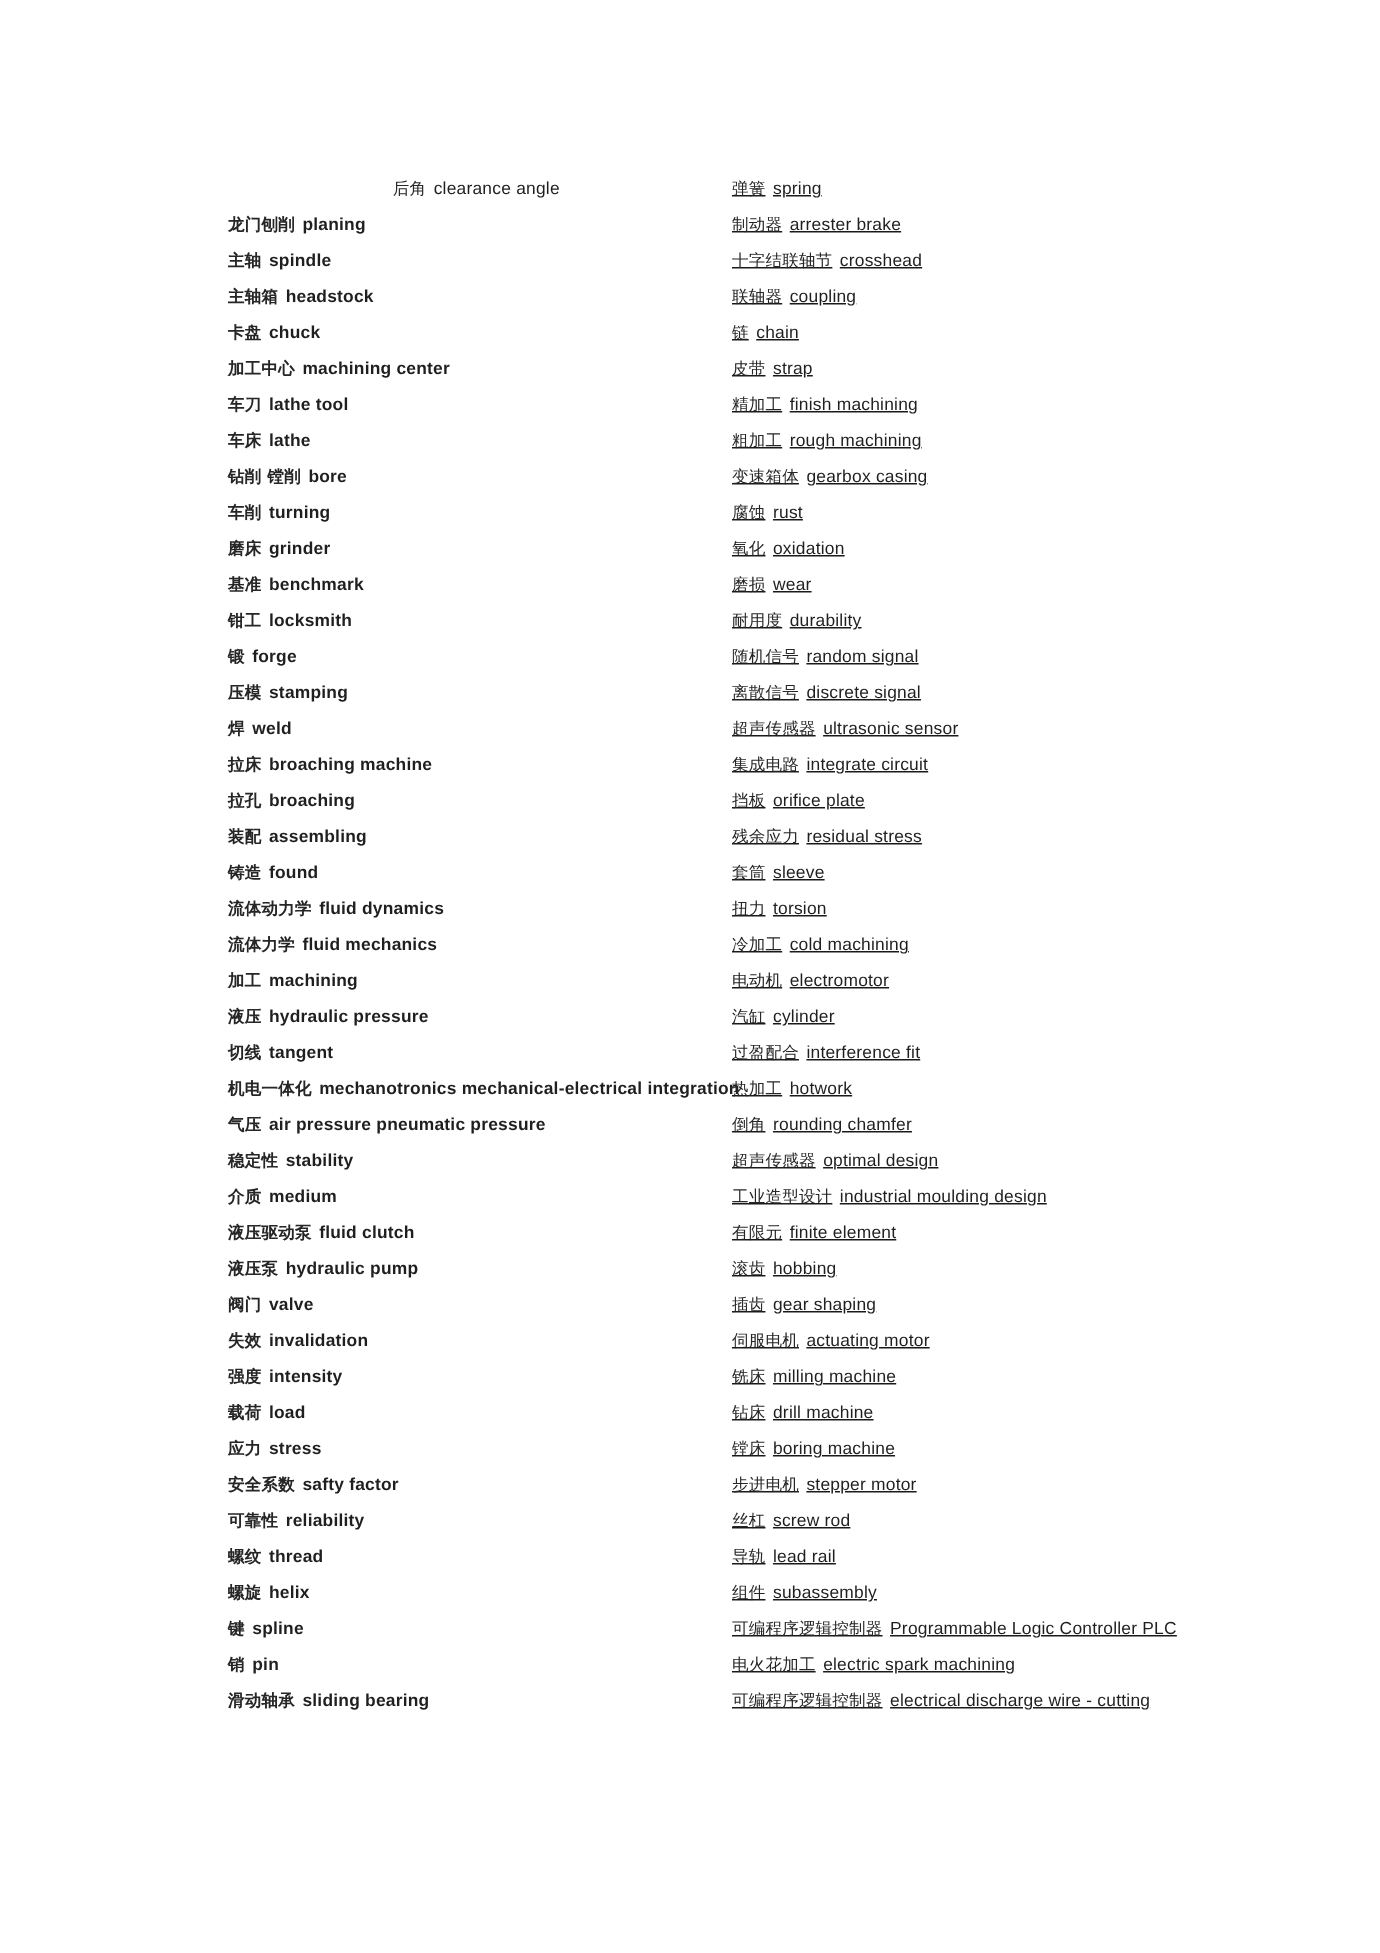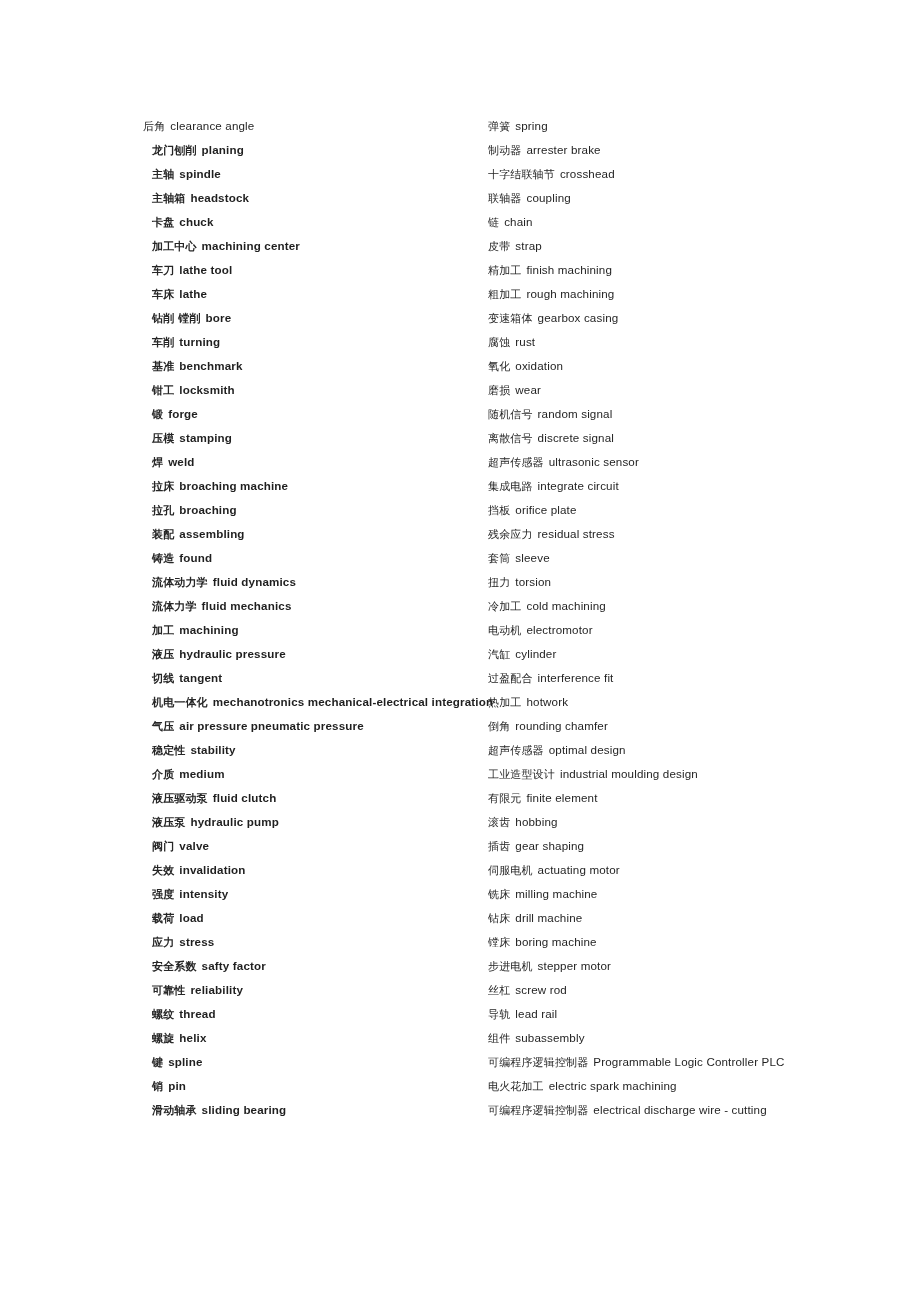--- a/index.html
+++ b/index.html
@@ -28,32 +28,33 @@
     position: absolute;
     left: 0;
     top: 114px;
     width: 920px;
   }
   .glossary-column {
     position: absolute;
     top: 0;
   }
   .glossary-column.left  { left: 139px; width: 340px; }
-  .glossary-column.right { left: 488px; width: 420px; }
+  .glossary-column.right { left: 488px; width: 420px; text-decoration: underline; }
 
   .entry {
     height: 24px;
     line-height: 24px;
     white-space: nowrap;
     font-size: 11.2px;
     letter-spacing: 0.15px;
   }
   
   .glossary-column.left .entry.outdent {
-    margin-left: 4px;
+    margin-left: 17px;
+    text-align: center;
   }
   .glossary-column.left .entry.indent {
     margin-left: 13px;
     font-weight: bold;
   }
 
   .term-cn {
     font-family: "DejaVu Sans", "Liberation Sans", sans-serif;
     font-size: 11px;
     color: #262626;
@@ -74,20 +75,21 @@
         <div class="entry outdent"><span class="term-cn">后角</span><span class="term-en">clearance angle</span></div>
         <div class="entry indent"><span class="term-cn">龙门刨削</span><span class="term-en">planing</span></div>
         <div class="entry indent"><span class="term-cn">主轴</span><span class="term-en">spindle</span></div>
         <div class="entry indent"><span class="term-cn">主轴箱</span><span class="term-en">headstock</span></div>
         <div class="entry indent"><span class="term-cn">卡盘</span><span class="term-en">chuck</span></div>
         <div class="entry indent"><span class="term-cn">加工中心</span><span class="term-en">machining center</span></div>
         <div class="entry indent"><span class="term-cn">车刀</span><span class="term-en">lathe tool</span></div>
         <div class="entry indent"><span class="term-cn">车床</span><span class="term-en">lathe</span></div>
         <div class="entry indent"><span class="term-cn">钻削 镗削</span><span class="term-en">bore</span></div>
         <div class="entry indent"><span class="term-cn">车削</span><span class="term-en">turning</span></div>
+        <div class="entry indent"><span class="term-cn">磨床</span><span class="term-en">grinder</span></div>
         <div class="entry indent"><span class="term-cn">基准</span><span class="term-en">benchmark</span></div>
         <div class="entry indent"><span class="term-cn">钳工</span><span class="term-en">locksmith</span></div>
         <div class="entry indent"><span class="term-cn">锻</span><span class="term-en">forge</span></div>
         <div class="entry indent"><span class="term-cn">压模</span><span class="term-en">stamping</span></div>
         <div class="entry indent"><span class="term-cn">焊</span><span class="term-en">weld</span></div>
         <div class="entry indent"><span class="term-cn">拉床</span><span class="term-en">broaching machine</span></div>
         <div class="entry indent"><span class="term-cn">拉孔</span><span class="term-en">broaching</span></div>
         <div class="entry indent"><span class="term-cn">装配</span><span class="term-en">assembling</span></div>
         <div class="entry indent"><span class="term-cn">铸造</span><span class="term-en">found</span></div>
         <div class="entry indent"><span class="term-cn">流体动力学</span><span class="term-en">fluid dynamics</span></div>
@@ -120,20 +122,21 @@
         <div class="entry"><span class="term-cn">十字结联轴节</span><span class="term-en">crosshead</span></div>
         <div class="entry"><span class="term-cn">联轴器</span><span class="term-en">coupling</span></div>
         <div class="entry"><span class="term-cn">链</span><span class="term-en">chain</span></div>
         <div class="entry"><span class="term-cn">皮带</span><span class="term-en">strap</span></div>
         <div class="entry"><span class="term-cn">精加工</span><span class="term-en">finish machining</span></div>
         <div class="entry"><span class="term-cn">粗加工</span><span class="term-en">rough machining</span></div>
         <div class="entry"><span class="term-cn">变速箱体</span><span class="term-en">gearbox casing</span></div>
         <div class="entry"><span class="term-cn">腐蚀</span><span class="term-en">rust</span></div>
         <div class="entry"><span class="term-cn">氧化</span><span class="term-en">oxidation</span></div>
         <div class="entry"><span class="term-cn">磨损</span><span class="term-en">wear</span></div>
+        <div class="entry"><span class="term-cn">耐用度</span><span class="term-en">durability</span></div>
         <div class="entry"><span class="term-cn">随机信号</span><span class="term-en">random signal</span></div>
         <div class="entry"><span class="term-cn">离散信号</span><span class="term-en">discrete signal</span></div>
         <div class="entry"><span class="term-cn">超声传感器</span><span class="term-en">ultrasonic sensor</span></div>
         <div class="entry"><span class="term-cn">集成电路</span><span class="term-en">integrate circuit</span></div>
         <div class="entry"><span class="term-cn">挡板</span><span class="term-en">orifice plate</span></div>
         <div class="entry"><span class="term-cn">残余应力</span><span class="term-en">residual stress</span></div>
         <div class="entry"><span class="term-cn">套筒</span><span class="term-en">sleeve</span></div>
         <div class="entry"><span class="term-cn">扭力</span><span class="term-en">torsion</span></div>
         <div class="entry"><span class="term-cn">冷加工</span><span class="term-en">cold machining</span></div>
         <div class="entry"><span class="term-cn">电动机</span><span class="term-en">electromotor</span></div>

